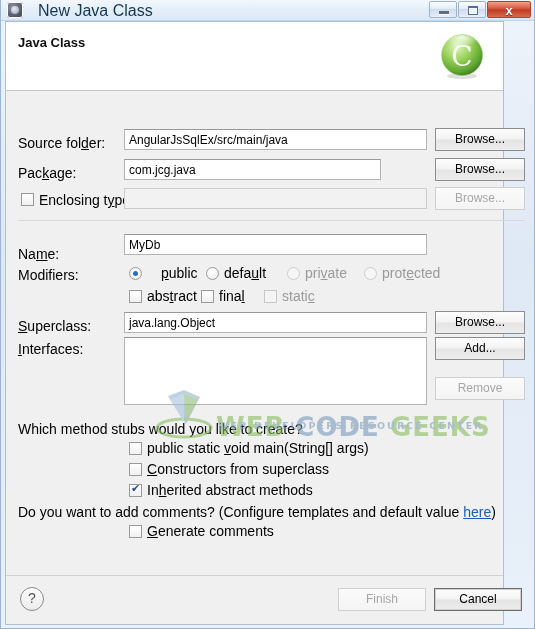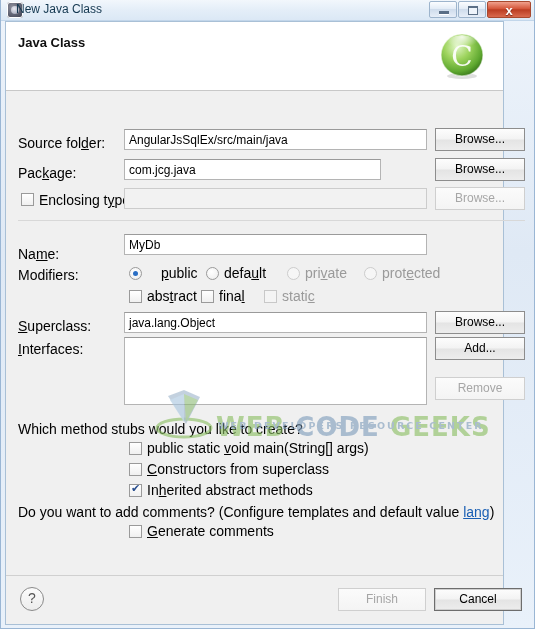--- a/index.html
+++ b/index.html
@@ -34,22 +34,22 @@
     border-radius: 3px;
     background: radial-gradient(circle at 35% 32%, #8d8f9c 0%, #5d6070 55%, #3b3d4b 100%);
     box-shadow: inset 0 0 0 1px #ffffff;
   }
   .title-icon:after {
     content:""; position:absolute; left:4px; top:4px; width:8px; height:8px;
     border-radius:50%;
     background: radial-gradient(circle at 40% 35%, #e8eaf2 0%, #b9bcca 60%, #7a7d8c 100%);
   }
   .title-text {
-    position: absolute; left: 15px; top: 2px;
-    font-size: 12px; color: #13374f;
+    position: absolute; left: 37px; top: 2px;
+    font-size: 16px; color: #13374f;
     white-space: nowrap;
   }
   .win-btns { position: absolute; right: 3px; top: 1px; height: 18px; }
   .win-btn {
     float: left; width: 28px; height: 17px; margin-left: 1px;
     box-sizing: border-box;
     border: 1px solid #9db4cc;
     border-radius: 2px;
     background: linear-gradient(180deg,#fbfdff 0%, #e3ecf6 45%, #cfdcec 50%, #e6eef8 100%);
     position: relative;
@@ -329,21 +329,21 @@
 
       <span class="cbox" style="left:123px; top:350px;"></span>
       <div class="lbl" style="left:141px; top:348px;"><span>public static </span><u>v</u><span>oid main(String[] args)</span></div>
 
       <span class="cbox" style="left:123px; top:371px;"></span>
       <div class="lbl" style="left:141px; top:369px;"><span></span><u>C</u><span>onstructors from superclass</span></div>
 
       <span class="cbox on" style="left:123px; top:392px;"></span>
       <div class="lbl" style="left:141px; top:390px;"><span>In</span><u>h</u><span>erited abstract methods</span></div>
 
-      <div class="lbl" style="left:12px; top:412px;"><span>Do you want to add comments? (Configure templates and default value </span><span class="link">lang</span><span>)</span></div>
+      <div class="lbl" style="left:12px; top:412px;"><span>Do you want to add comments? (Configure templates and default value </span><span class="link">here</span><span>)</span></div>
 
       <span class="cbox" style="left:123px; top:433px;"></span>
       <div class="lbl" style="left:141px; top:431px;"><span></span><u>G</u><span>enerate comments</span></div>
 
       <div class="watermark">
         <svg width="60" height="56" viewBox="0 0 60 56">
           <ellipse cx="30" cy="40" rx="27" ry="9" fill="none" stroke="#8cbf63" stroke-width="3"></ellipse>
           <path d="M14 8 L30 2 L46 9 L32 36 Z" fill="#7f9dbb" opacity=".75"></path>
           <path d="M16 12 L30 6 L30 34 Z" fill="#a9c9e2" opacity=".8"></path>
           <path d="M30 6 L44 12 L32 34 Z" fill="#8cbf63" opacity=".8"></path>

